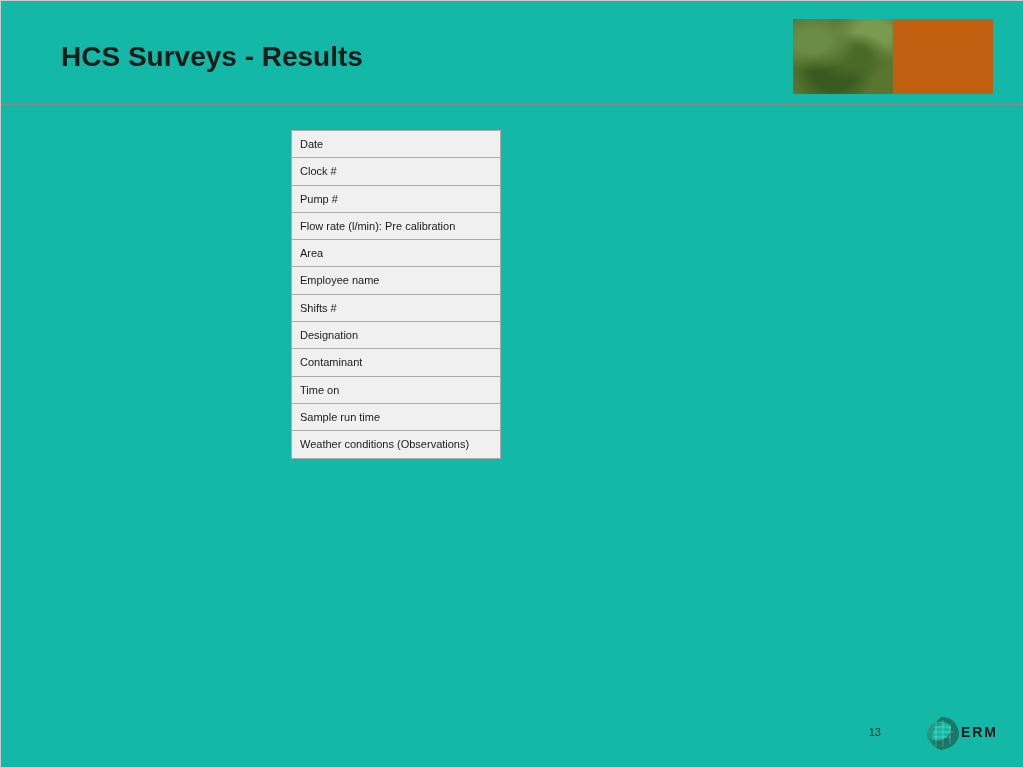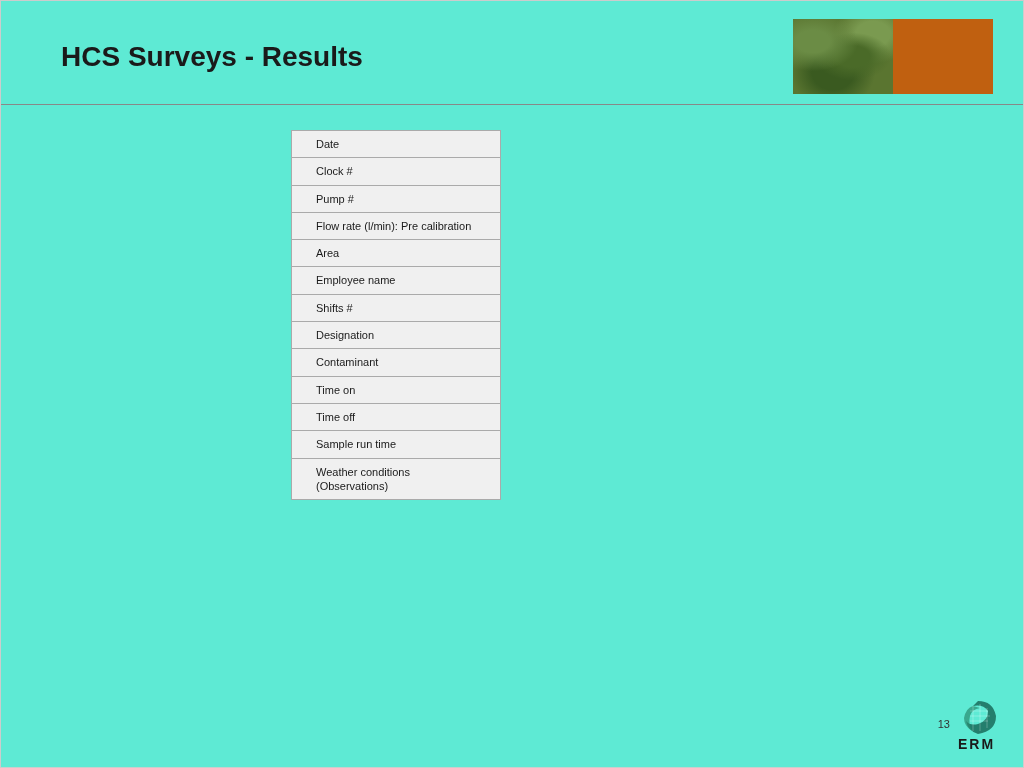--- a/index.html
+++ b/index.html
@@ -12,21 +12,21 @@
       width: 1024px;
       height: 768px;
       background: #ffffff;
       font-family: Arial, sans-serif;
       overflow: hidden;
     }
 
     .slide {
       width: 1024px;
       height: 768px;
-      background: #5eead4;
+      background: #14b8a6;
       position: relative;
       border: 1px solid #cccccc;
     }
 
     
     .header {
       display: flex;
       align-items: center;
       justify-content: space-between;
       padding: 18px 30px 10px 60px;
@@ -81,21 +81,21 @@
     
     .survey-table {
       border-collapse: collapse;
       width: 210px;
       margin-left: 230px;
       margin-top: 5px;
     }
 
     .survey-table td {
       border: 1px solid #aaaaaa;
-      padding: 6px 24px;
+      padding: 6px 8px;
       font-size: 11px;
       color: #1a1a1a;
       background: #f0f0f0;
       min-height: 28px;
       line-height: 1.3;
     }
 
     .survey-table tr:nth-child(odd) td {
       background: #f0f0f0;
     }
@@ -114,21 +114,23 @@
       gap: 8px;
     }
 
     .page-number {
       font-size: 11px;
       color: #333;
     }
 
     .erm-logo {
       display: flex;
-      flex-direction: column;
+      flex-direction: row;
+      align-items: center;
+      margin-left: 32px;
     }
 
     .erm-icon {
       width: 40px;
       height: 40px;
     }
 
     .erm-text {
       font-size: 14px;
       font-weight: bold;
@@ -176,23 +178,20 @@
             <td>Shifts #</td>
           </tr>
           <tr>
             <td>Designation</td>
           </tr>
           <tr>
             <td>Contaminant</td>
           </tr>
           <tr>
             <td>Time on</td>
-          </tr>
-          <tr>
-            <td>Time off</td>
           </tr>
           <tr>
             <td>Sample run time</td>
           </tr>
           <tr>
             <td>Weather conditions (Observations)</td>
           </tr>
         </tbody>
     </table>
   </div>

